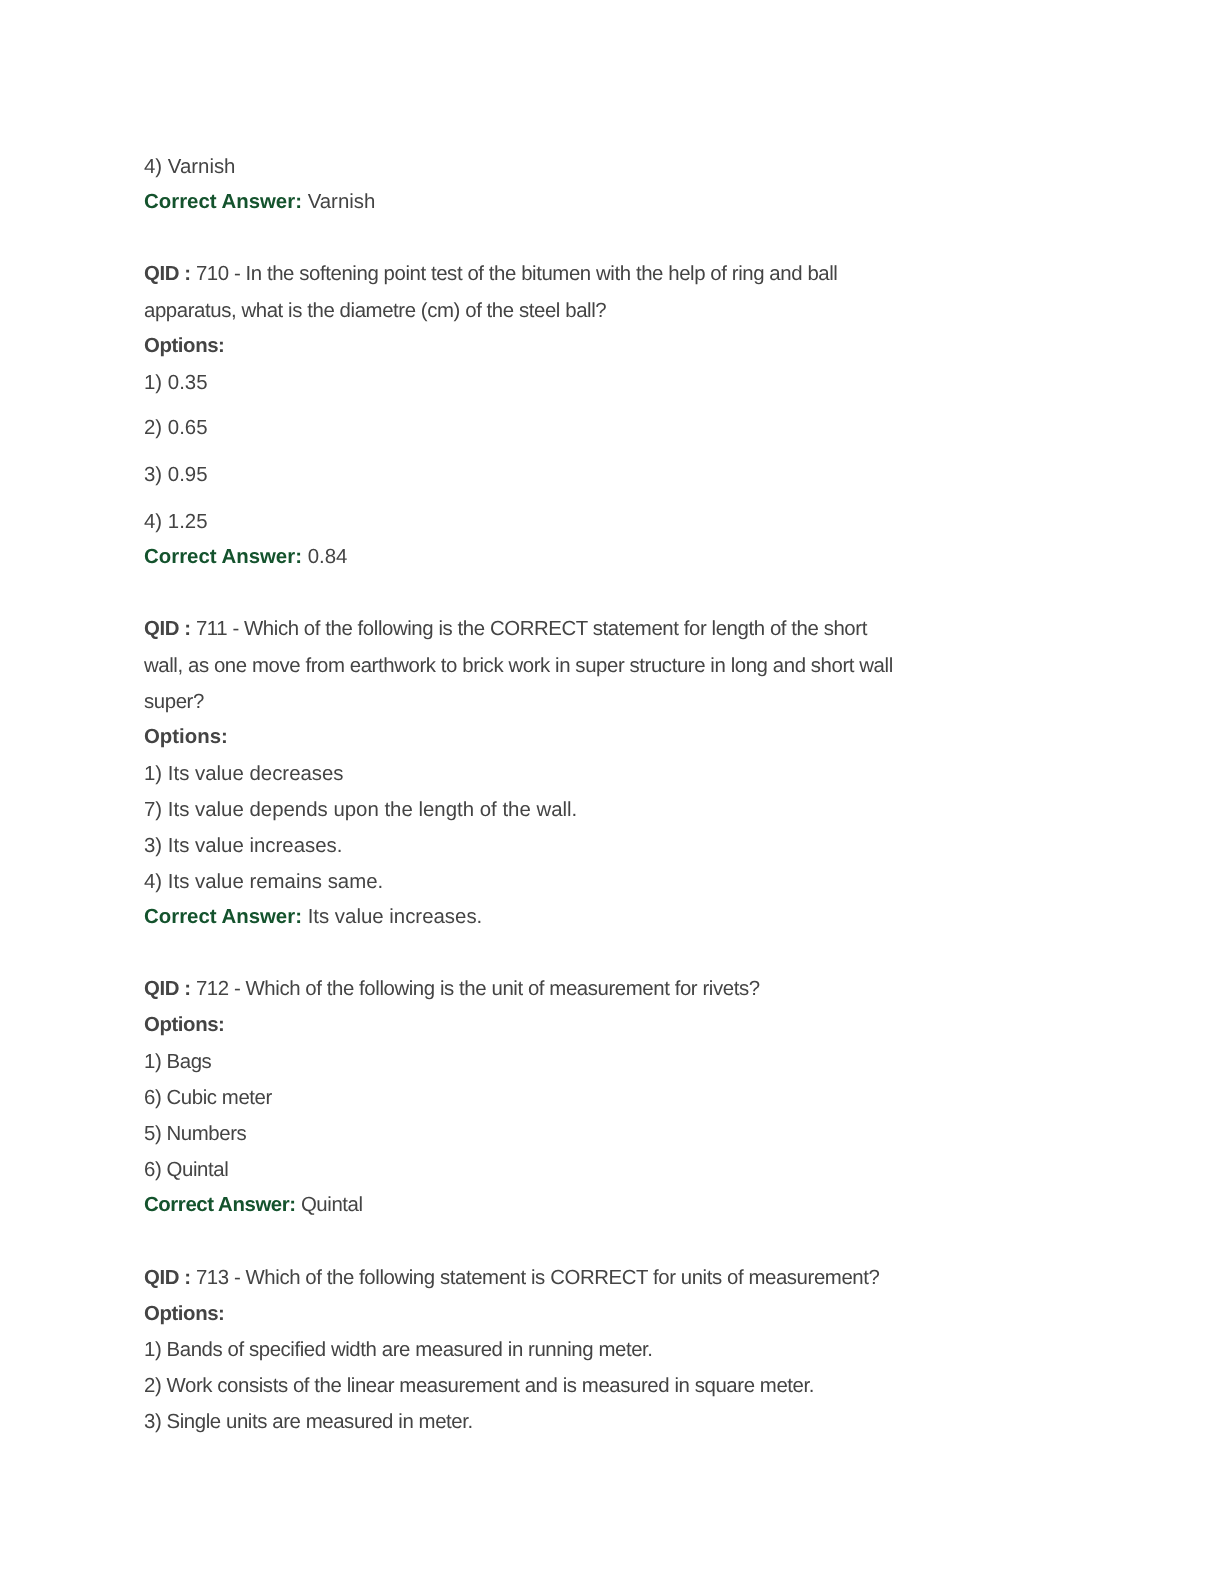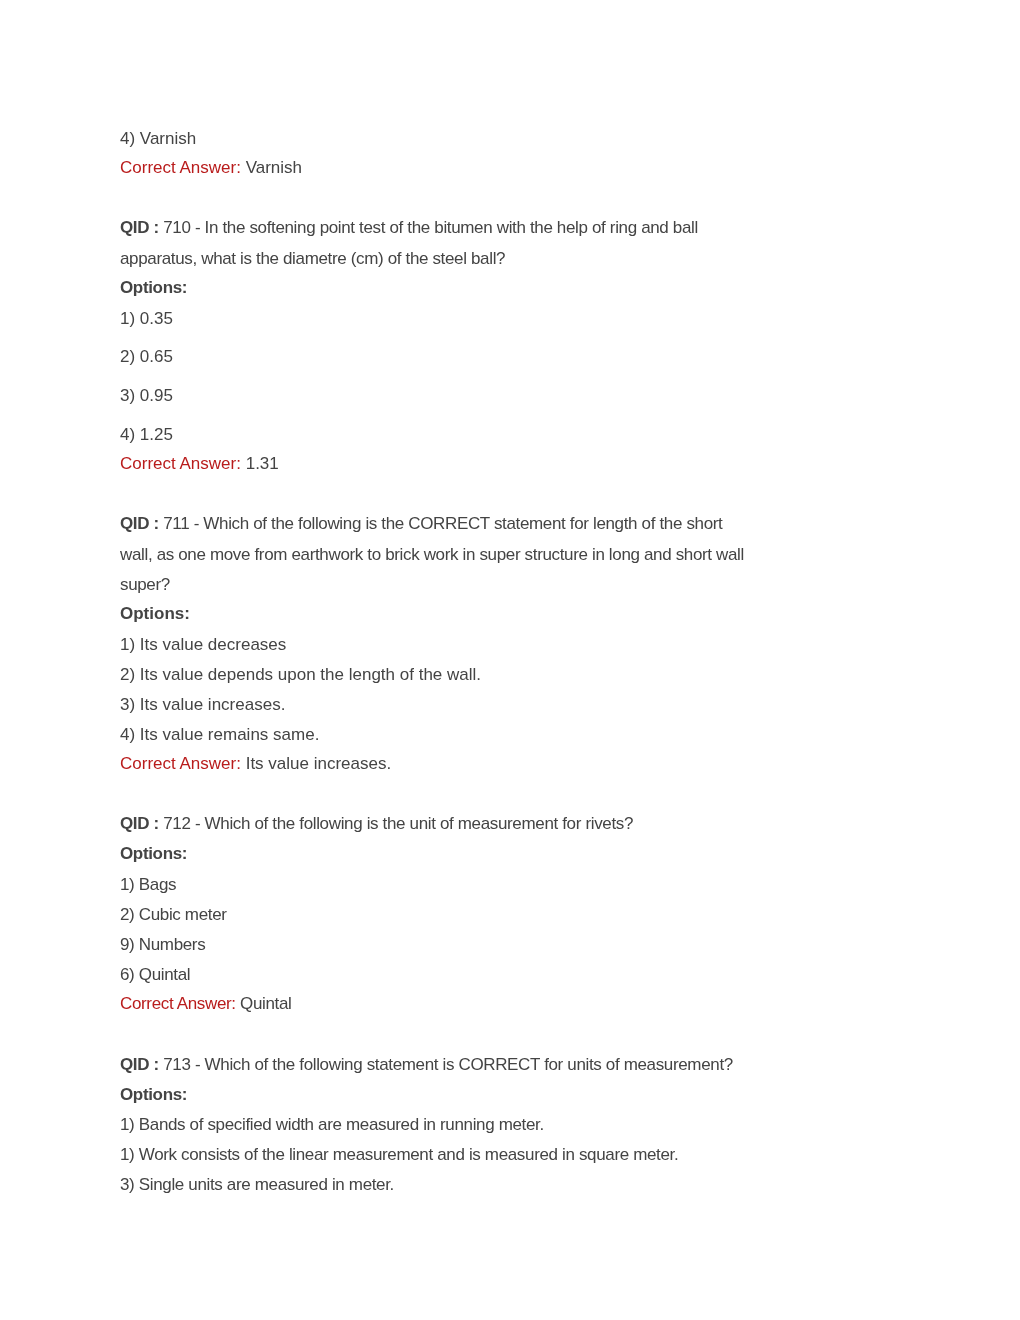--- a/index.html
+++ b/index.html
@@ -6,21 +6,21 @@
     body {
       width: 1020px; height: 1320px; position: relative; overflow: hidden;
       font-family: "Liberation Sans", sans-serif;
       color: #444444;
     }
     .page { position: absolute; left: 120px; top: 0; width: 800px; }
     .line {
       position: absolute; left: 0; white-space: nowrap;
       font-size: 17px; line-height: 24px; color: #444444;
     }
-    .bold-black { font-weight: normal; color: #b91c1c; }
+    .bold-black { font-weight: bold; color: #14532d; }
     .bold-grey { font-weight: bold; color: #444444; }
     .narrow { letter-spacing: -0.35px; text-align: right; }
   </style>
 </head>
 <body>
 
 <div class="page">
 
   <div class="line" style="top:127px">4) Varnish</div>
   <div class="line" style="top:156px">
@@ -32,52 +32,52 @@
     <span class="bold-grey">QID :</span><span> 710 - In the softening point test of the bitumen with the help of ring and ball</span>
   </div>
   <div class="line narrow" style="top:247px">apparatus, what is the diametre (cm) of the steel ball?</div>
   <div class="line bold-grey narrow" style="top:276px">Options:</div>
   <div class="line" style="top:307px">1) 0.35</div>
   <div class="line" style="top:345px">2) 0.65</div>
   <div class="line" style="top:384px">3) 0.95</div>
   <div class="line" style="top:423px">4) 1.25</div>
   <div class="line" style="top:452px">
     <span class="bold-black">Correct Answer:</span>
-    <span>1.31</span>
+    <span>0.84</span>
   </div>
 
   <div class="line narrow" style="top:512px">
     <span class="bold-grey">QID :</span><span> 711 - Which of the following is the CORRECT statement for length of the short</span>
   </div>
   <div class="line narrow" style="top:543px">wall, as one move from earthwork to brick work in super structure in long and short wall</div>
   <div class="line narrow" style="top:573px">super?</div>
   <div class="line bold-grey" style="top:602px">Options:</div>
   <div class="line" style="top:633px">1) Its value decreases</div>
-  <div class="line" style="top:663px">2) Its value depends upon the length of the wall.</div>
+  <div class="line" style="top:663px">7) Its value depends upon the length of the wall.</div>
   <div class="line" style="top:693px">3) Its value increases.</div>
   <div class="line" style="top:723px">4) Its value remains same.</div>
   <div class="line" style="top:752px">
     <span class="bold-black">Correct Answer:</span>
     <span>Its value increases.</span>
   </div>
 
   <div class="line narrow" style="top:812px">
     <span class="bold-grey">QID :</span><span> 712 - Which of the following is the unit of measurement for rivets?</span>
   </div>
   <div class="line bold-grey narrow" style="top:842px">Options:</div>
   <div class="line narrow" style="top:873px">1) Bags</div>
-  <div class="line narrow" style="top:903px">2) Cubic meter</div>
-  <div class="line narrow" style="top:933px">9) Numbers</div>
+  <div class="line narrow" style="top:903px">6) Cubic meter</div>
+  <div class="line narrow" style="top:933px">5) Numbers</div>
   <div class="line narrow" style="top:963px">6) Quintal</div>
   <div class="line narrow" style="top:992px">
     <span class="bold-black">Correct Answer:</span>
     <span>Quintal</span>
   </div>
 
   <div class="line narrow" style="top:1053px">
     <span class="bold-grey">QID :</span><span> 713 - Which of the following statement is CORRECT for units of measurement?</span>
   </div>
   <div class="line bold-grey narrow" style="top:1083px">Options:</div>
   <div class="line narrow" style="top:1113px">1) Bands of specified width are measured in running meter.</div>
-  <div class="line narrow" style="top:1143px">1) Work consists of the linear measurement and is measured in square meter.</div>
+  <div class="line narrow" style="top:1143px">2) Work consists of the linear measurement and is measured in square meter.</div>
   <div class="line narrow" style="top:1173px">3) Single units are measured in meter.</div>
 
 </div>
 
 </body></html>

